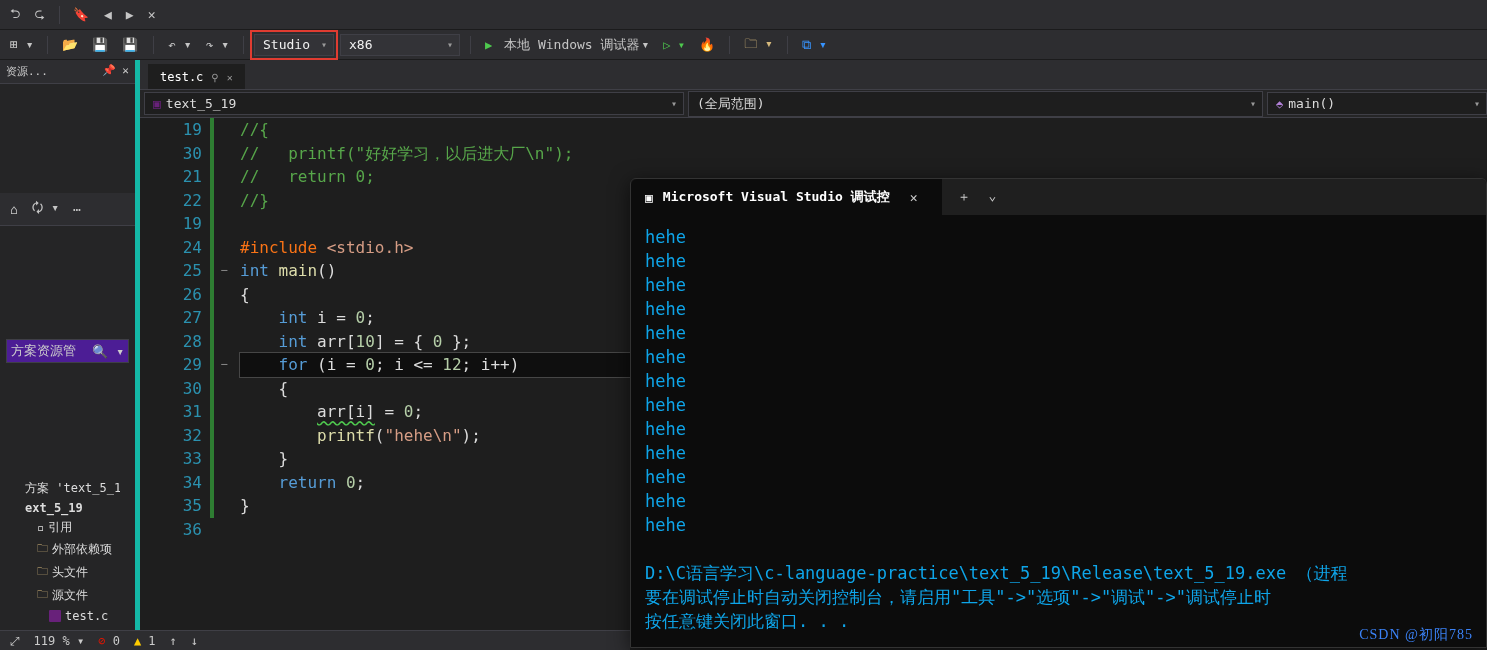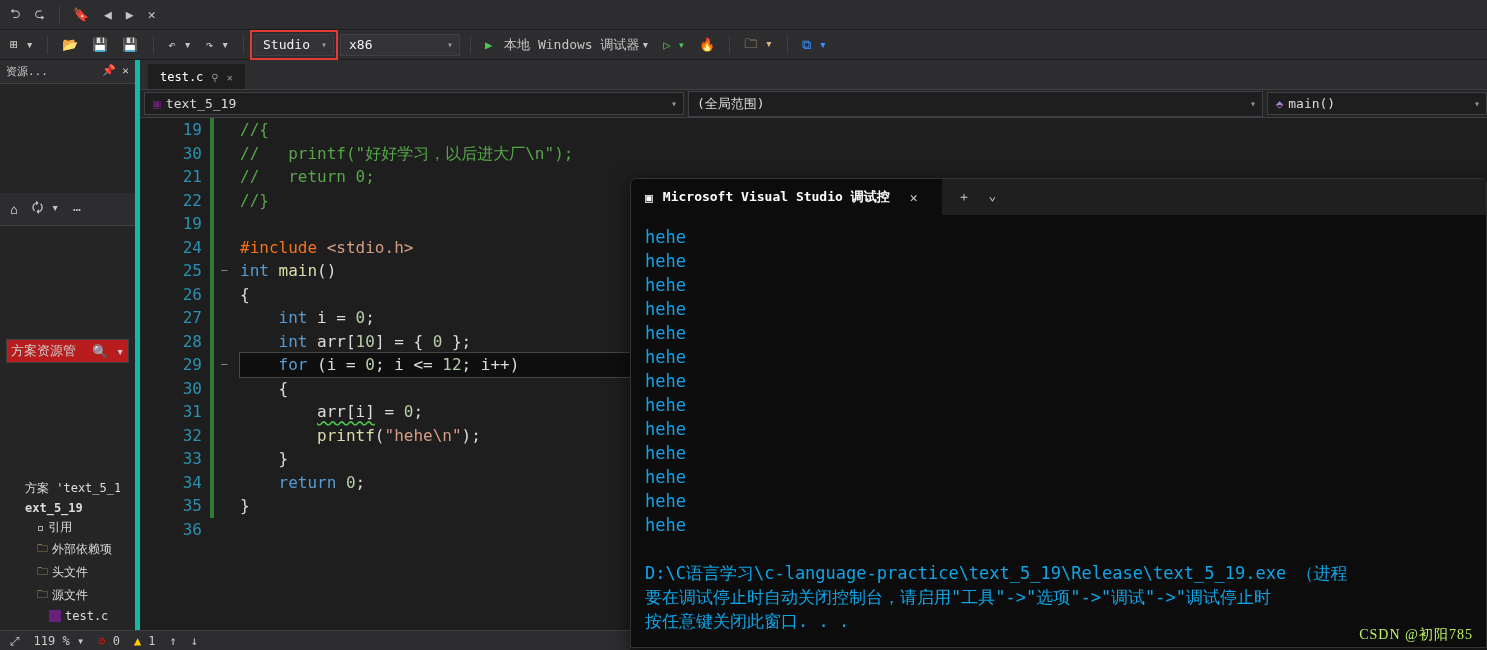--- a/index.html
+++ b/index.html
@@ -13,21 +13,21 @@
 .dropdown { background:#333337; color:#f1f1f1; height:22px; padding:0 20px 0 8px; border:1px solid #3f3f46; position:relative; display:flex; align-items:center; min-width:80px; }
 .dropdown.highlight { outline:2px solid #e03c31; outline-offset:2px; }
 .dropdown::after { content:"▾"; position:absolute; right:6px; color:#999; font-size:10px; }
 .play { color:#4ec94e; font-size:12px; }
 
 
 .main { display:flex; height:calc(100% - 60px); }
 .side-tool { width:140px; background:#252526; border-right:5px solid #14b8a6; display:flex; flex-direction:column;justify-content:space-between; }
 .side-header { background:#2d2d30; padding:4px 6px; font-size:11px; color:#ccc; display:flex; justify-content:space-between; border-bottom:1px solid #3f3f46; }
 .side-body { padding:2px 15px; font-size:12px; }
-.search-box { margin:4px 6px; background:#b91c1c; border:1px solid #3f3f46; padding:2px 4px; color:#ccc; display:flex; align-items:center; gap:0; }
+.search-box { margin:4px 6px; background:#4c1d95; border:1px solid #3f3f46; padding:2px 4px; color:#ccc; display:flex; align-items:center; gap:0; }
 .tree-item { padding:2px 6px 2px 10px; color:#dcdcdc; display:flex; align-items:center; gap:4px; white-space:nowrap; overflow:hidden; }
 .tree-item.child { padding-left:22px; }
 .tree-item.child2 { padding-left:34px; }
 .folder-ico { color:#d7ba7d; font-size:11px; }
 .cfile-ico { width:12px; height:12px; background:#68217a; display:inline-block; border-radius:1px; }
 
 
 .side-mini { background:#2d2d30; padding:3px 6px; display:flex; gap:6px; align-items:center; border-bottom:1px solid #3f3f46; }
 
 
@@ -63,21 +63,21 @@
 .c-squiggle{ text-decoration:underline wavy #4ec94e; text-underline-offset:3px; }
 
 
 .console { position:absolute; left:630px; top:178px; width:857px; height:470px; background:#0c0c0c; border:1px solid #333; border-radius:6px 6px 0 0; box-shadow:0 4px 20px rgba(0,0,0,.6); display:flex; flex-direction:column; overflow:hidden; }
 .console-titlebar { height:36px; background:#1f1f1f; display:flex; align-items:center; }
 .ct-tab{ display:flex; align-items:center; gap:10px; padding:0 14px; height:100%; background:#0c0c0c; border-top-left-radius:6px; color:#fff; font-size:13px; }
 .ct-close{ color:#ccc; padding:0 10px; cursor:pointer; }
 .ct-actions{ display:flex; gap:18px; padding:0 16px; color:#ccc; }
 .console-body{ flex:1; padding:10px 14px; font-family:Consolas,"Microsoft YaHei",monospace; font-size:17px; color:#0ea5e9; line-height:24px; white-space:pre-wrap; overflow:hidden; }
 
-.watermark{ position:absolute; right:14px; bottom:6px; color:#bef264; font-size:14px; letter-spacing:1px; font-family:"Microsoft YaHei"; }
+.watermark{ position:absolute; right:14px; bottom:6px; color:#3b82f6; font-size:14px; letter-spacing:1px; font-family:"Microsoft YaHei"; }
 
 
 .status{ position:absolute; left:0; bottom:0; height:20px; background:#2d2d30; width:630px; color:#ccc; display:flex; align-items:center; gap:14px; padding:0 10px; font-size:12px; border-top:1px solid #3f3f46; }
 .err-dot{ color:#e51400; }
 .warn-tri{ color:#ffcc00; }
 </style>
 </head>
 <body>
 
 <div class="row toolbar-row">

